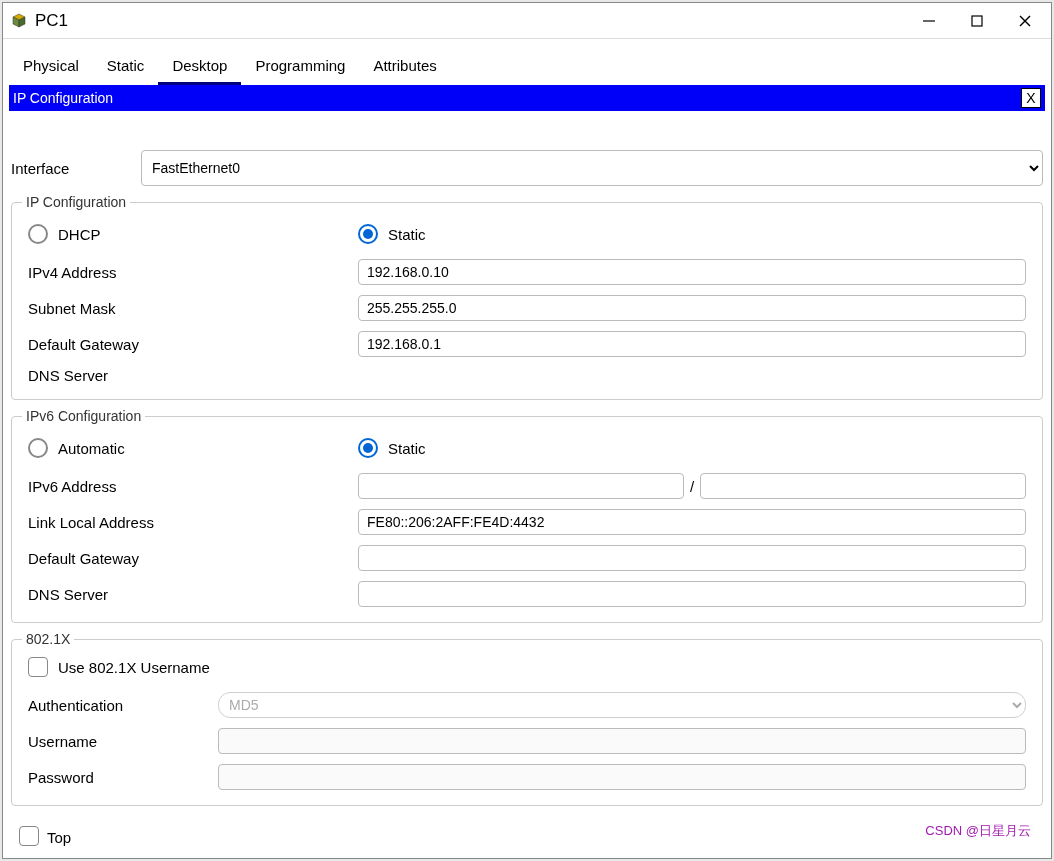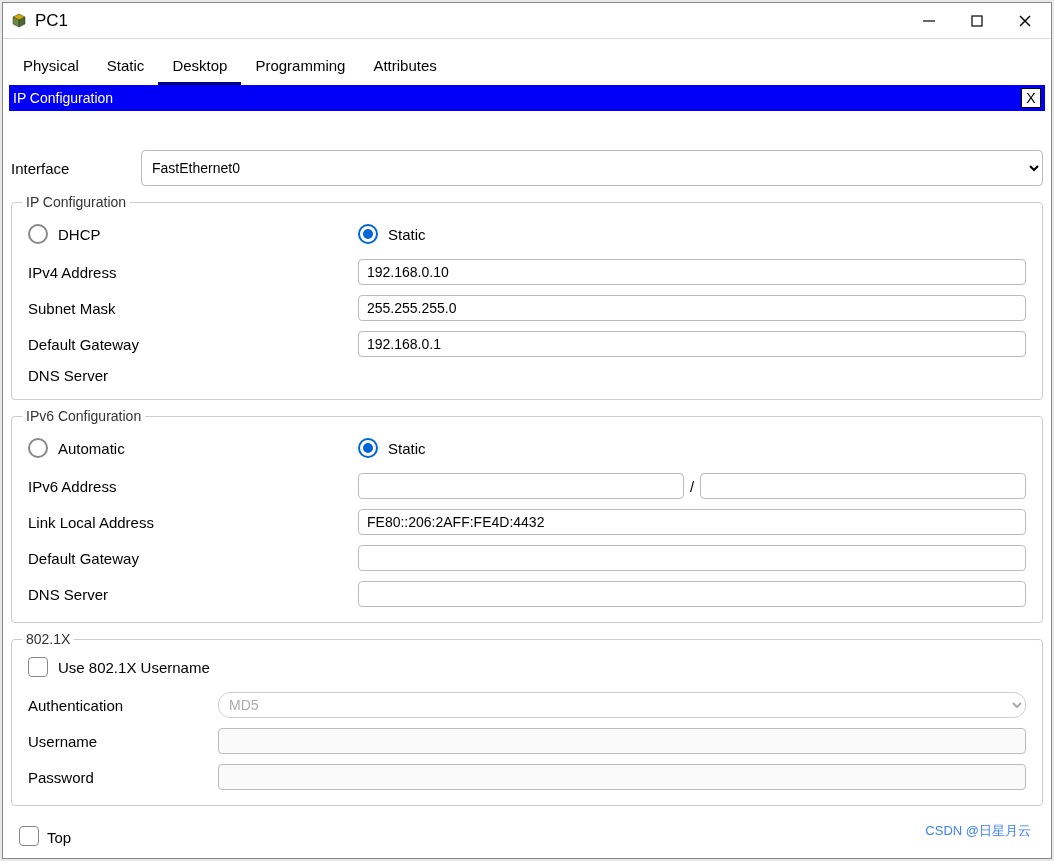--- a/index.html
+++ b/index.html
@@ -31,21 +31,21 @@
     .frow { display: flex; align-items: center; padding: 5px 6px; font-size: 15px; }
     .frow .flbl { width: 330px; }
     .frow input[type="text"] { flex: 1; height: 26px; border: 1px solid #bbb; border-radius: 4px; padding: 0 8px; font-size: 14px; }
     .frow .slash { margin: 0 6px; }
     .frow .prefix { width: 75px; height: 26px; border: 1px solid #bbb; border-radius: 4px; padding: 0 8px; font-size: 14px; }
     .frow select { flex: 1; height: 26px; border: 1px solid #bbb; border-radius: 12px; padding: 0 6px; font-size: 14px; background: #fff; color: #888; }
     .chk-row { display: flex; align-items: center; gap: 10px; padding: 6px 6px 10px 6px; font-size: 15px; }
     .chk { appearance: none; width: 20px; height: 20px; border: 1.5px solid #888; border-radius: 4px; cursor: pointer; }
     .spacer { flex: 1; }
     .footer { display: flex; align-items: flex-end; gap: 8px; padding: 6px 10px; font-size: 15px; border-top: 0; }
-    .watermark { position: absolute; bottom: 18px; right: 20px; font-size: 13px; color: #3b82f6; }
+    .watermark { position: absolute; bottom: 18px; right: 20px; font-size: 13px; color: #a21caf; }
     .disabled-select { color: #999; }
   </style>
 </head>
 <body>
 
 <div class="window">
   <div class="titlebar">
     <span class="icon">
       <svg viewBox="0 0 16 16" width="16" height="16">
           <polygon points="2,4 8,1 14,4 8,7" fill="#d4aa00" stroke="#333" stroke-width="0.5"></polygon>

